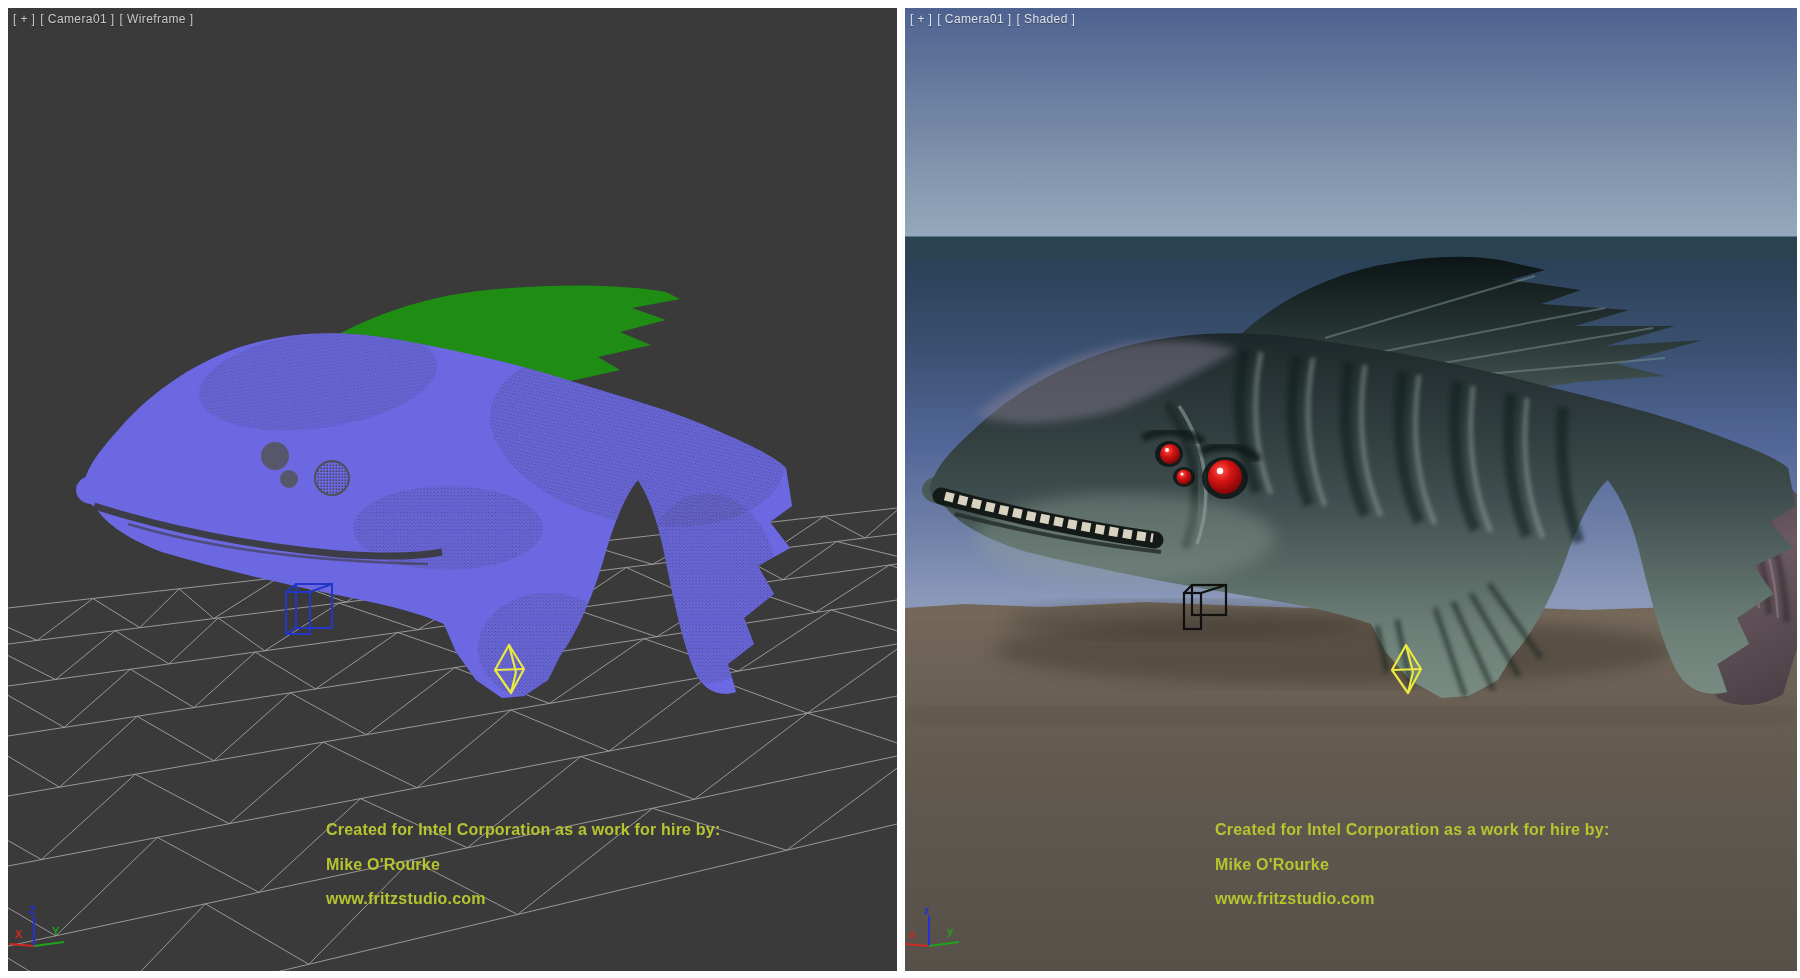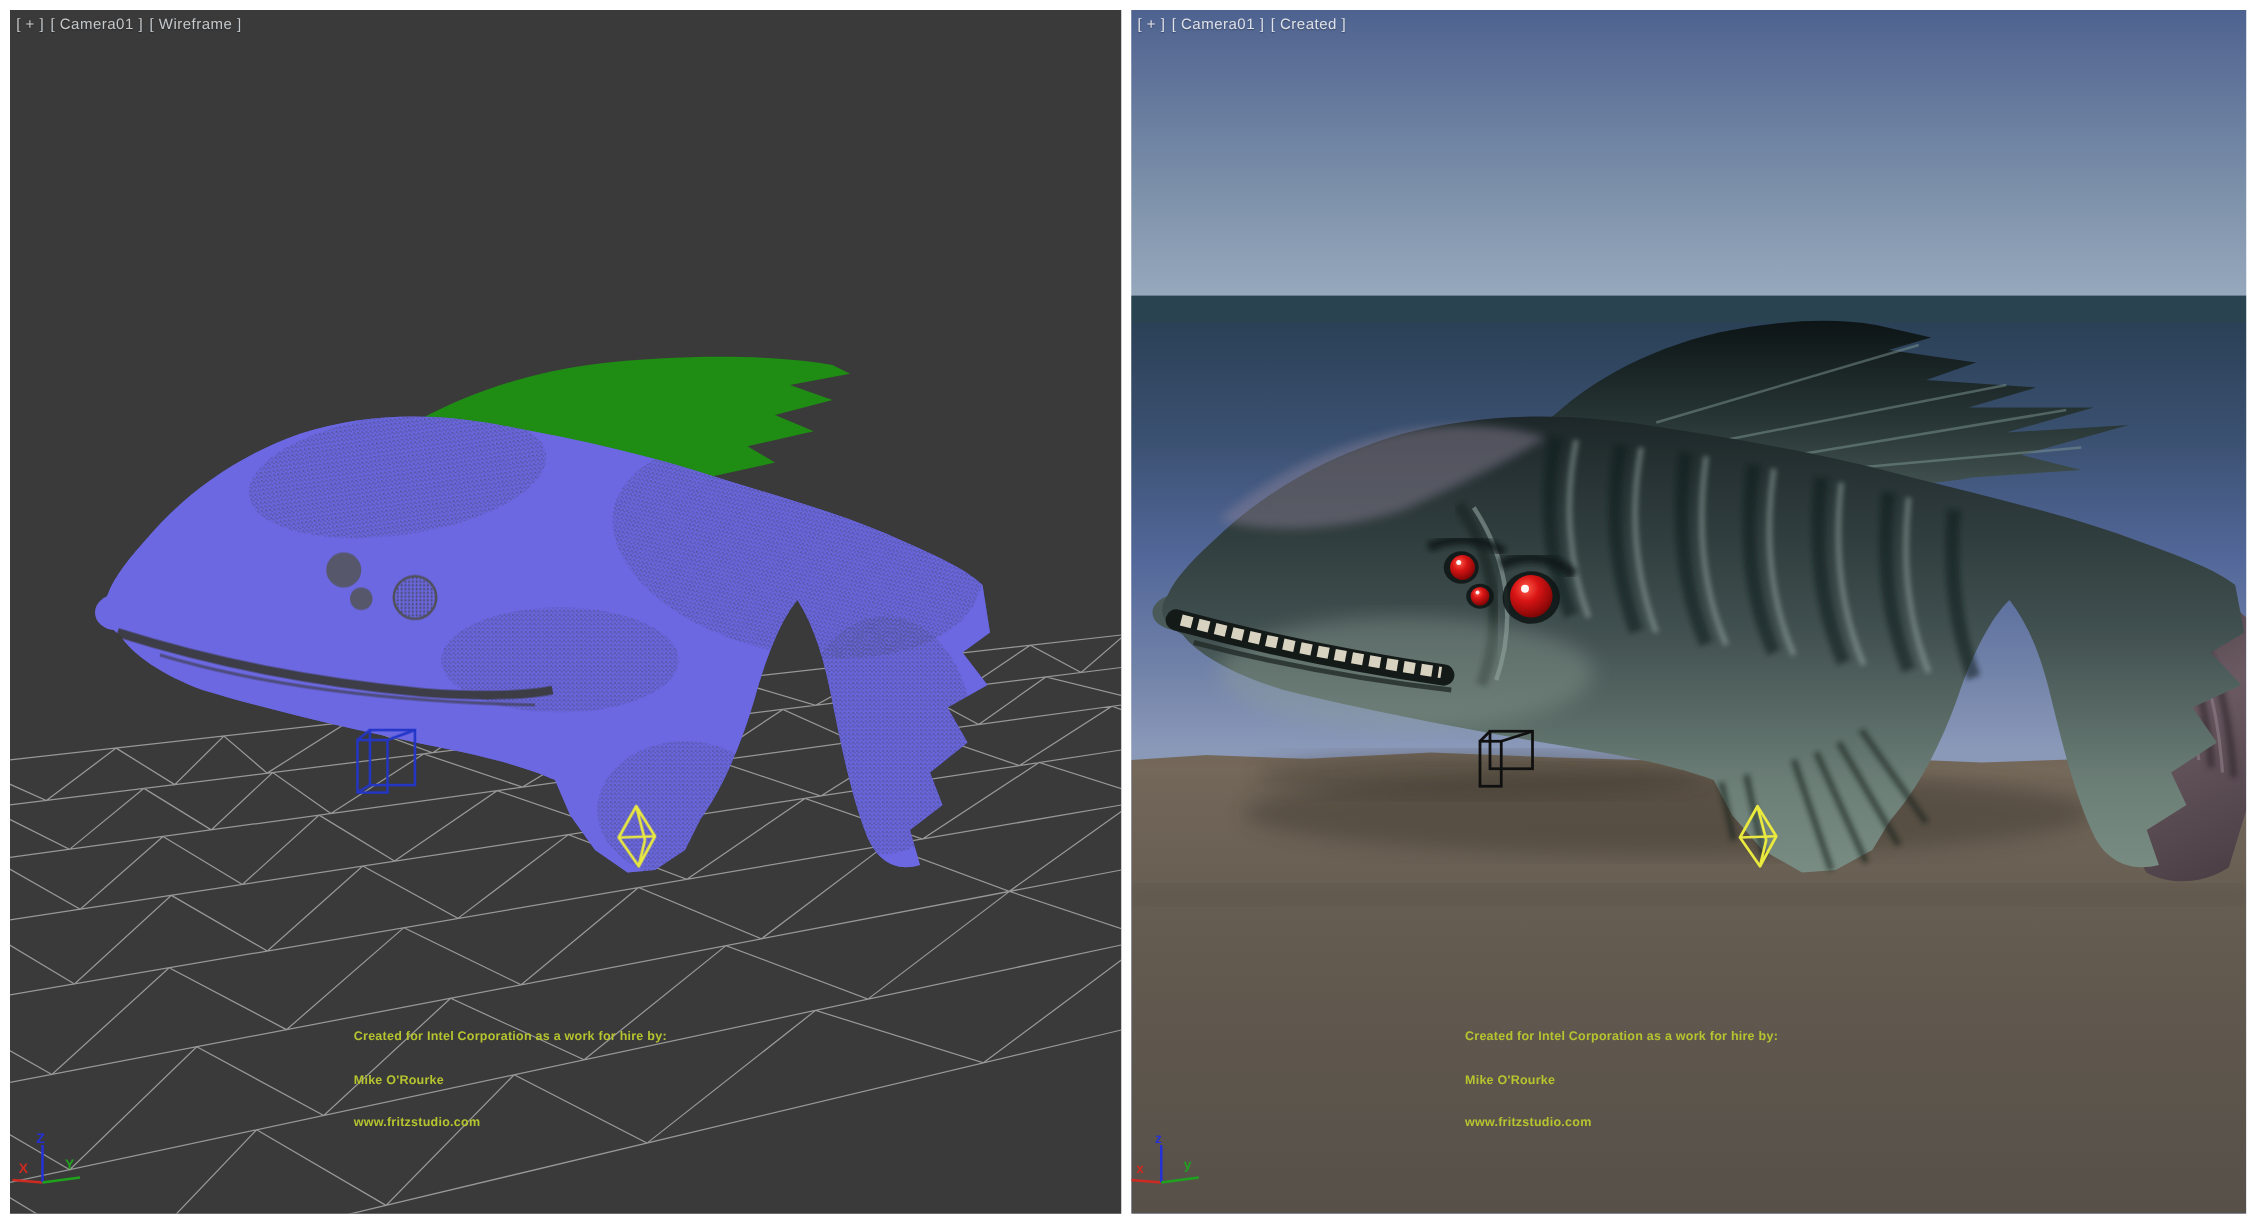--- a/index.html
+++ b/index.html
@@ -25,23 +25,24 @@
     position:absolute;left:5px;top:4px;
     font-size:12px;letter-spacing:.4px;
     display:flex;gap:5px;z-index:30;cursor:default;
     text-shadow:0 1px 1px rgba(0,0,0,.35);
   }
   #vp-left .vp-label{color:var(--left_label_text,#c6c9cc);}
   #vp-right .vp-label{color:var(--right_label_text,#dfe3ea);}
   .scene{position:absolute;left:0;top:0;}
   .credit{
     position:absolute;z-index:25;
-    font-size:10px;font-weight:bold;letter-spacing:.2px;
+    font-size:16px;font-weight:bold;letter-spacing:.2px;
     line-height:11.5px;color:var(--credit_text_yellow,#b6c42f);
     white-space:pre;
+    margin-left:43px;
   }
   #vp-left .credit{left:275px;top:793px;}
   #vp-right .credit{left:267px;top:793px;}
   .gizmo{position:absolute;left:0px;top:896px;z-index:26;}
   .gizmo text{font-size:11px;font-weight:bold;font-family:"Liberation Sans",sans-serif;}
 </style>
 </head>
 <body>
 
 <div id="vp-left" class="viewport">
@@ -134,21 +135,21 @@
     <text x="21" y="10" fill="var(--axis_z_blue,#2431d8)">Z</text>
     <text x="44" y="31" fill="var(--axis_y_green,#1fa31f)">Y</text>
   </svg>
 </div>
 
 <div id="vp-right" class="viewport">
 
   <div class="vp-label">
     <span>[ + ]</span>
     <span>[ Camera01 ]</span>
-    <span>[ Created ]</span>
+    <span>[ Shaded ]</span>
   </div>
 
   <svg class="scene" width="892" height="963" viewBox="0 0 892 963">
     <defs>
       <linearGradient id="groundG" x1="0" y1="592" x2="0" y2="963" gradientUnits="userSpaceOnUse">
         <stop offset="0" stop-color="#74685a"></stop>
         <stop offset=".45" stop-color="#625a4f"></stop>
         <stop offset="1" stop-color="#565049"></stop>
       </linearGradient>
       <linearGradient id="bodyG" x1="0" y1="320" x2="0" y2="700" gradientUnits="userSpaceOnUse">

